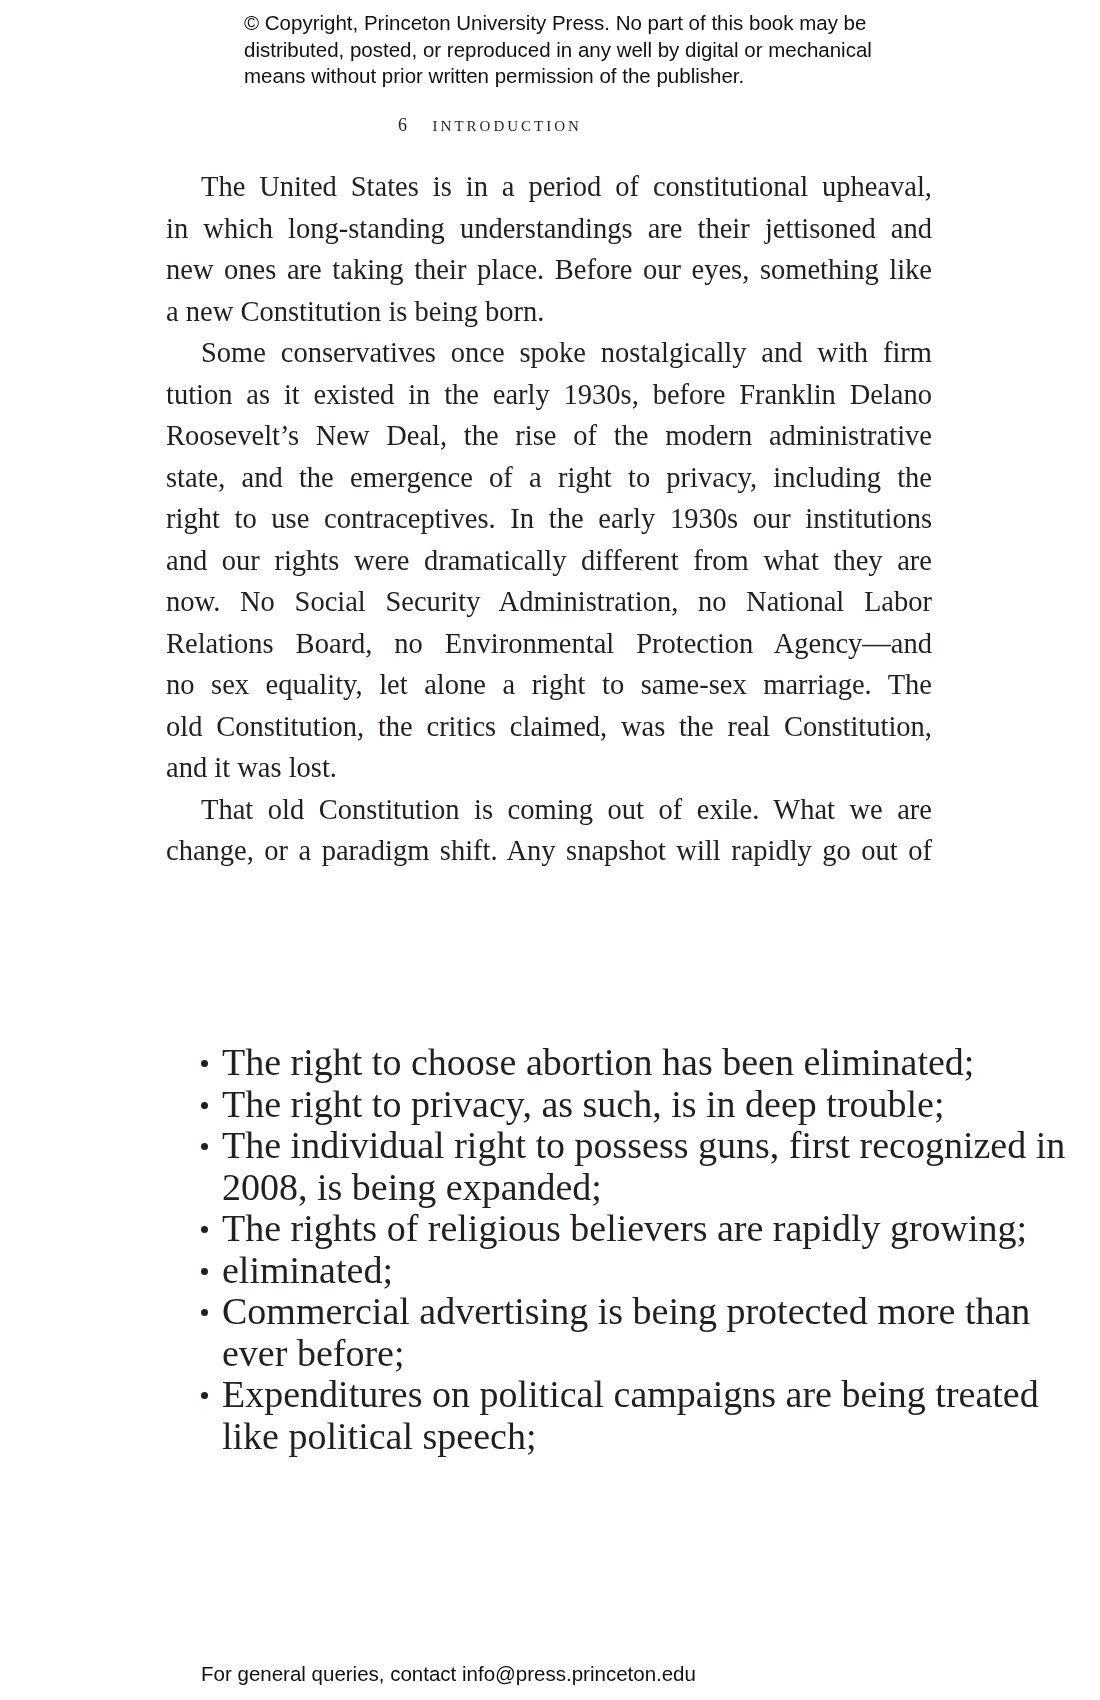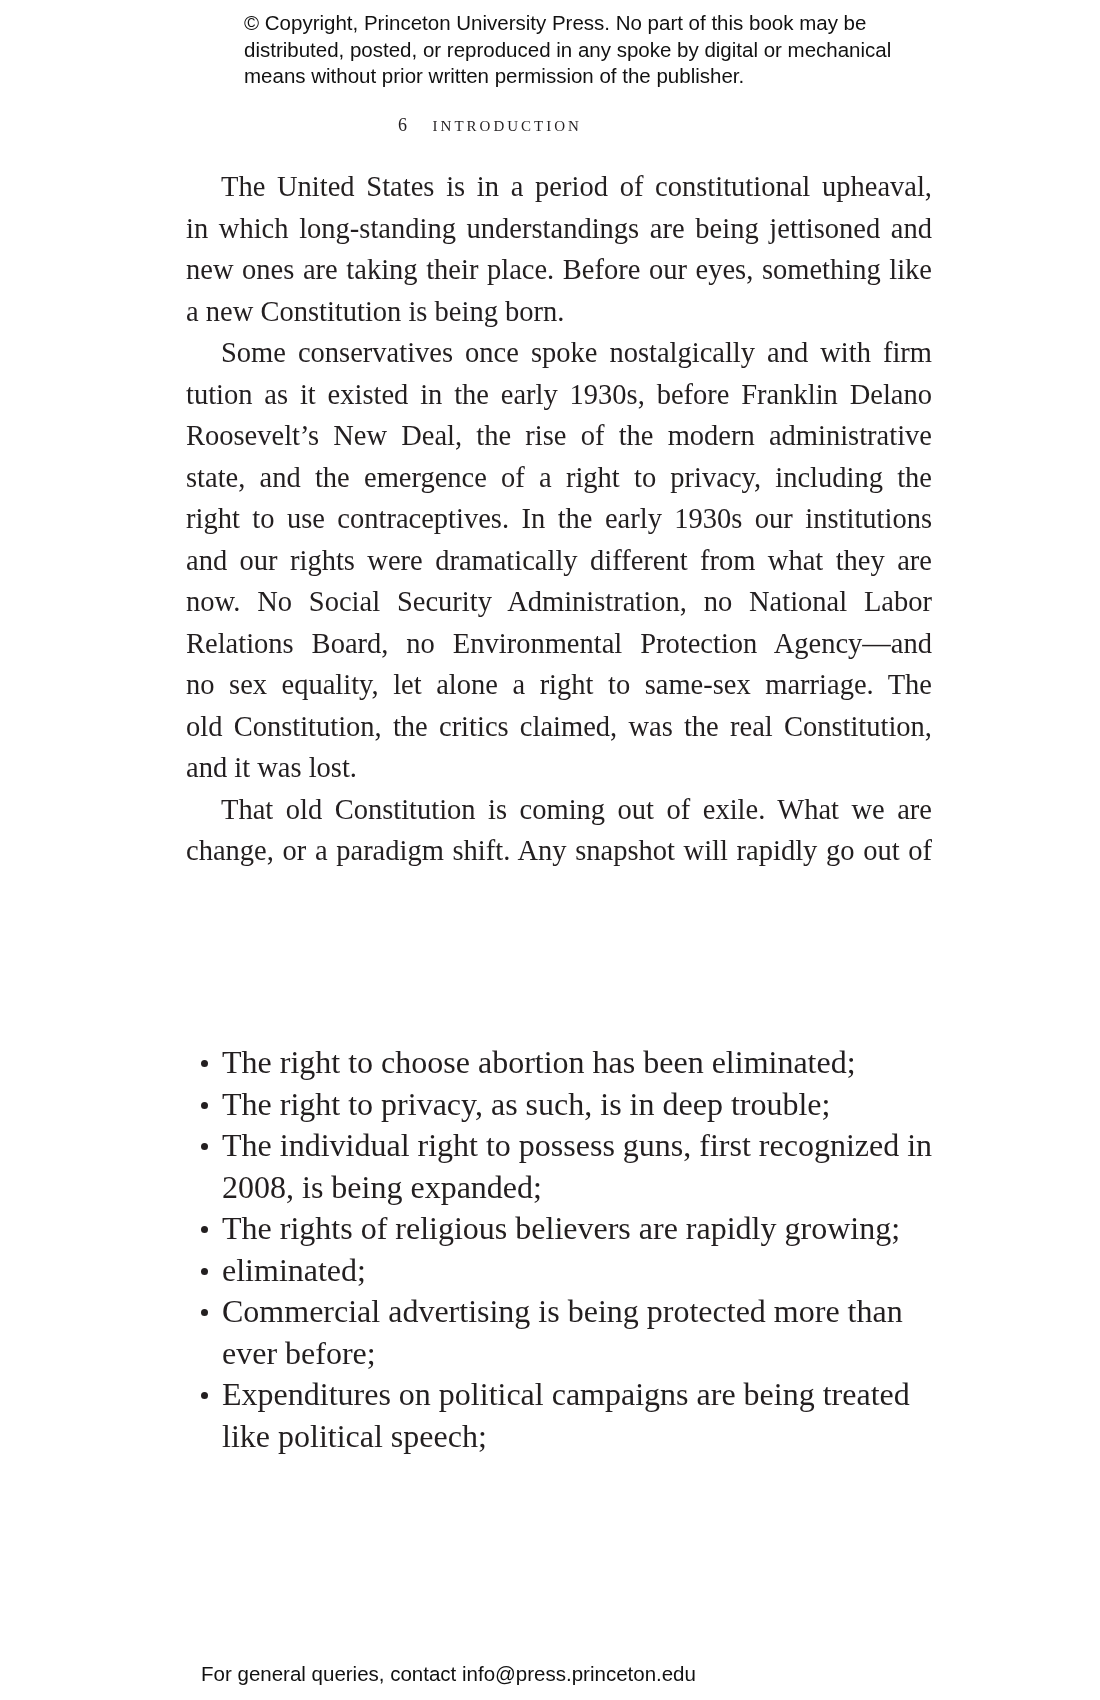--- a/index.html
+++ b/index.html
@@ -16,57 +16,57 @@
       font-family: "Liberation Serif", serif; font-size: 18px; color: #231f20;
       letter-spacing: 3px;
     }
     .running-head .pg { margin-right: 18px; letter-spacing: 0; }
     .running-head .title { font-variant: small-caps; text-transform: lowercase; font-size: 21px; }
     .body-text {
       position: absolute; left: 166px; top: 166px; width: 766px;
       font-family: "Liberation Serif", serif; font-size: 28.5px; line-height: 41.5px;
       color: #231f20;
     }
-    .line { white-space: nowrap; text-align: justify; text-align-last: justify; height: 41.5px; margin-left: 20px; }
+    .line { white-space: nowrap; text-align: justify; text-align-last: justify; height: 41.5px; }
     .line.last { text-align-last: left; }
     .line.indent { padding-left: 35px; }
     .bullets {
       position: absolute; left: 198px; top: 1042px; width: 734px;
-      font-family: "Liberation Serif", serif; font-size: 32px; line-height: 41.5px;
+      font-family: "Liberation Serif", serif; font-size: 38px; line-height: 41.5px;
       color: #231f20;
     }
     .bullet-item { position: relative; padding-left: 24px; }
     .bullet-item .dot {
       position: absolute; left: 3px; top: 18px; width: 7px; height: 7px; border-radius: 50%;
       background: #231f20;
     }
     .bullet-item .bl { white-space: nowrap; height: 41.5px; }
     .footer {
       position: absolute; left: 0; top: 1662px; width: 897px; text-align: center;
       font-family: "Liberation Sans", sans-serif; font-size: 20.5px; color: #111111;
     }
   </style>
 </head>
 <body>
 
 <div class="copyright">
   <div>© Copyright, Princeton University Press. No part of this book may be</div>
-  <div>distributed, posted, or reproduced in any spoke by digital or mechanical</div>
+  <div>distributed, posted, or reproduced in any well by digital or mechanical</div>
   <div>means without prior written permission of the publisher.</div>
 </div>
 
 <div class="running-head">
   <span class="pg">6</span>
   <span class="title">Introduction</span>
 </div>
 
 <div class="body-text">
   <div>
     <div class="line indent">The United States is in a period of constitutional upheaval,</div>
-    <div class="line">in which long-standing understandings are being jettisoned and</div>
+    <div class="line">in which long-standing understandings are their jettisoned and</div>
     <div class="line">new ones are taking their place. Before our eyes, something like</div>
     <div class="line last">a new Constitution is being born.</div>
   </div>
   <div>
     <div class="line indent">Some conservatives once spoke nostalgically and with firm</div>
     <div class="line">tution as it existed in the early 1930s, before Franklin Delano</div>
     <div class="line">Roosevelt’s New Deal, the rise of the modern administrative</div>
     <div class="line">state, and the emergence of a right to privacy, including the</div>
     <div class="line">right to use contraceptives. In the early 1930s our institutions</div>
     <div class="line">and our rights were dramatically different from what they are</div>

